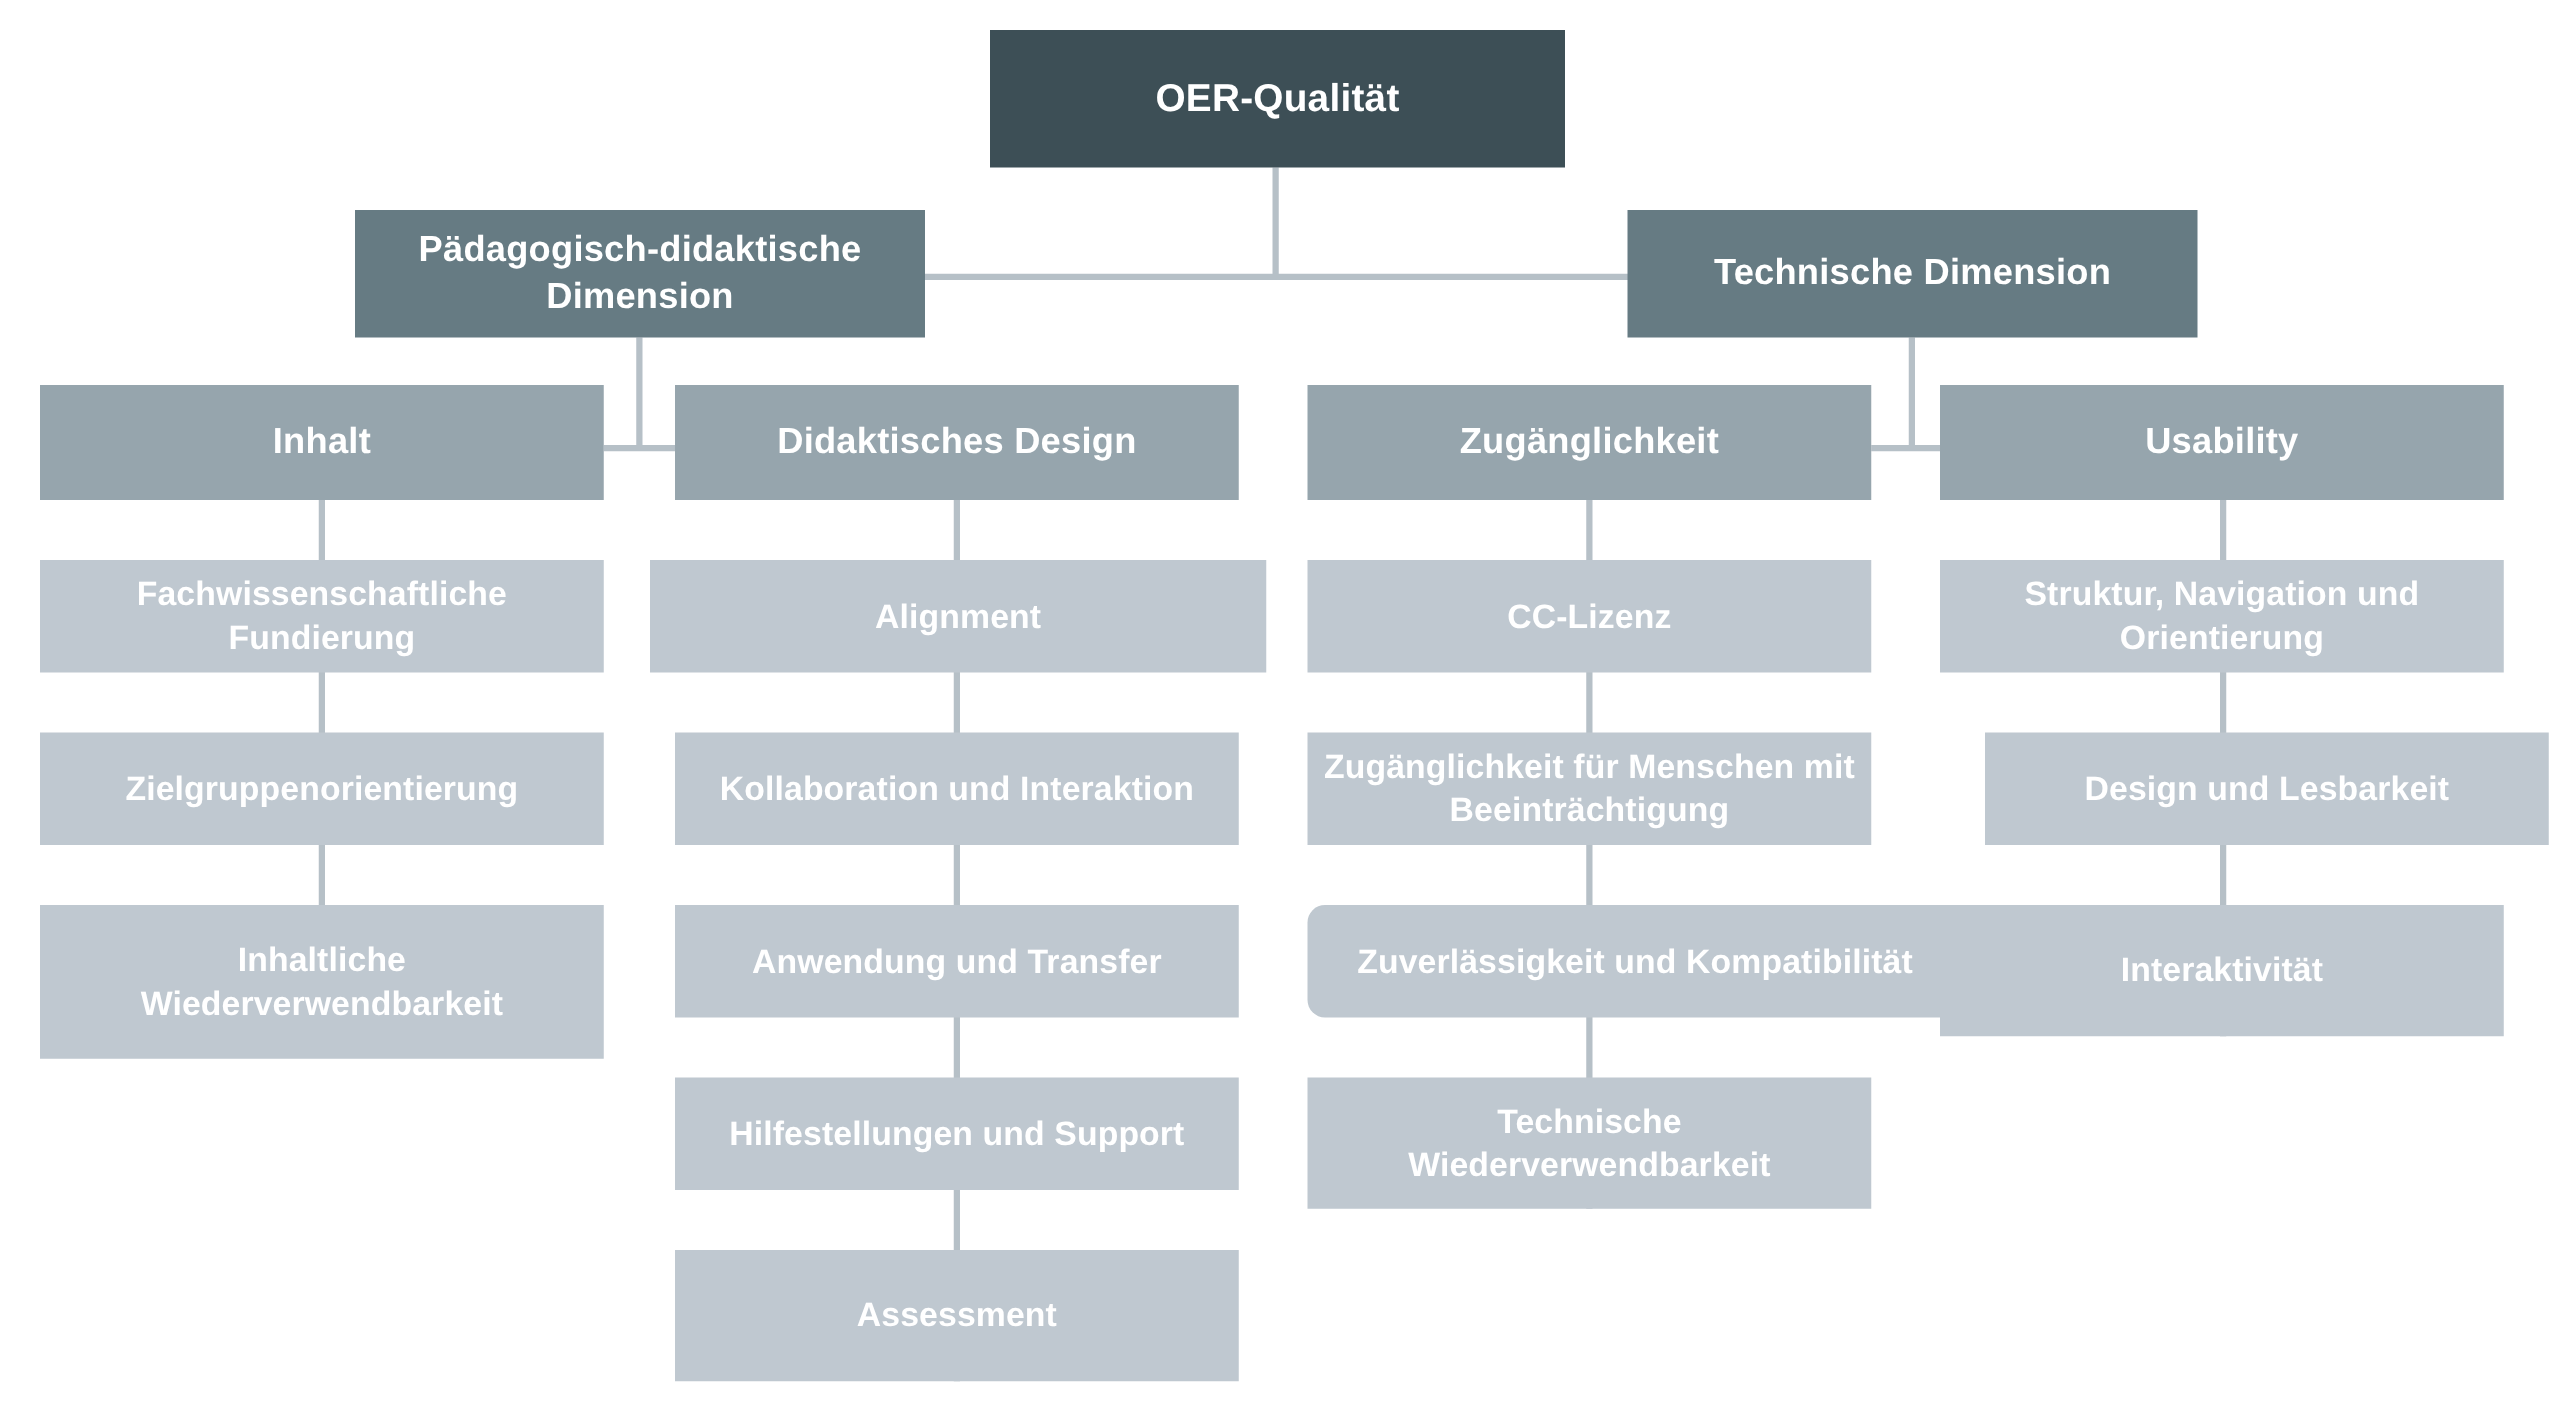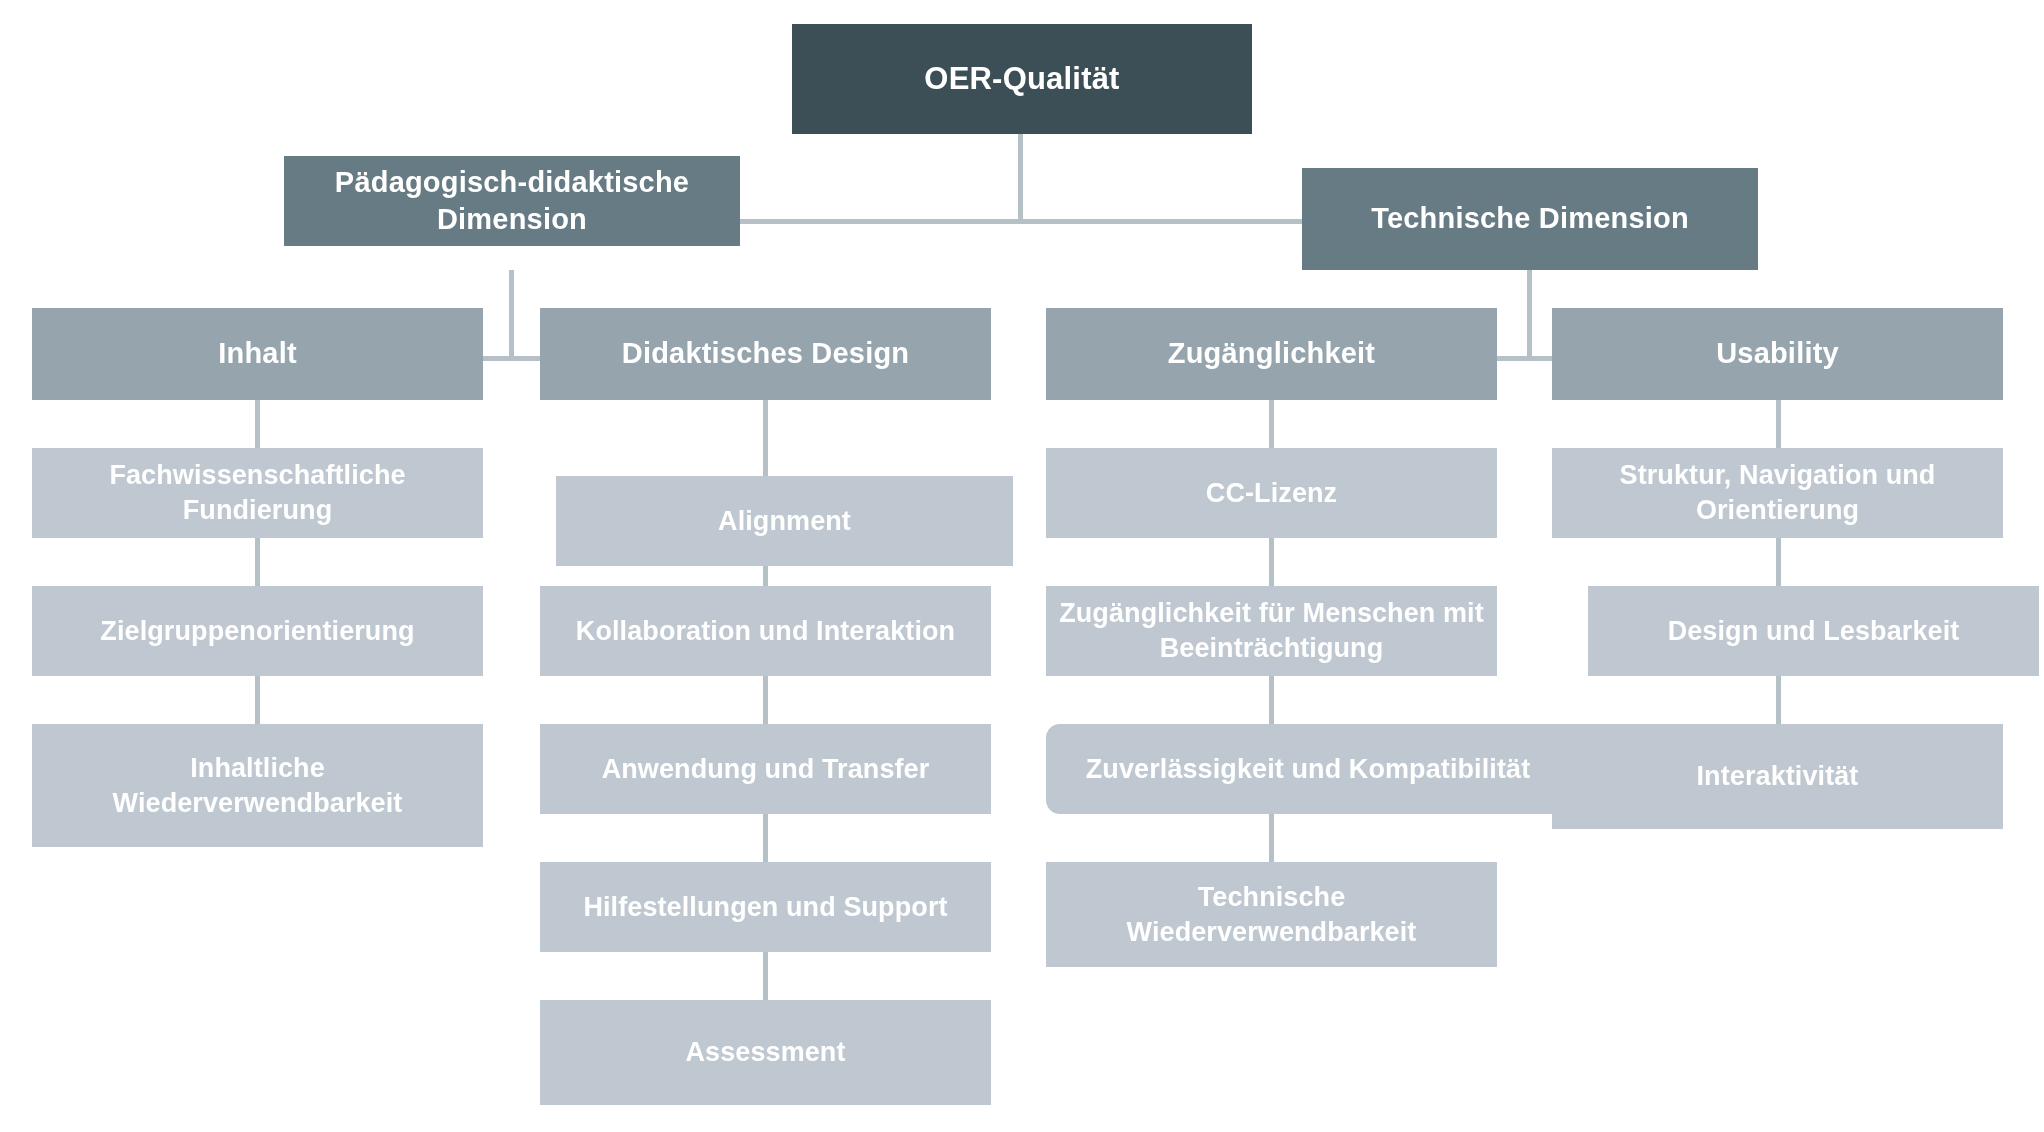--- a/index.html
+++ b/index.html
@@ -84,21 +84,21 @@
   <div class="conn" style="left:763px; top:400px; width:5px; height:705px;"></div>
 
   <div class="conn" style="left:1269px; top:400px; width:5px; height:567px;"></div>
 
   <div class="conn" style="left:1776px; top:400px; width:5px; height:429px;"></div>
 
   <div class="node lvl-root" style="left:792px; top:24px; width:460px; height:110px;">
     <span>OER-Qualität</span>
   </div>
 
-  <div class="node lvl-dim" style="left:284px; top:156px; width:456px; height:90px;">
+  <div class="node lvl-dim" style="left:284px; top:168px; width:456px; height:102px;">
     <span>Pädagogisch-didaktische Dimension</span>
   </div>
 
   <div class="node lvl-dim" style="left:1302px; top:168px; width:456px; height:102px;">
     <span>Technische Dimension</span>
   </div>
 
   <div class="node lvl-cat" style="left:32px; top:308px; width:451px; height:92px;">
     <span>Inhalt</span>
   </div>
@@ -118,21 +118,21 @@
   <div class="node lvl-leaf" style="left:32px; top:448px; width:451px; height:90px;">
     <span>Fachwissenschaftliche Fundierung</span>
   </div>
   <div class="node lvl-leaf" style="left:32px; top:586px; width:451px; height:90px;">
     <span>Zielgruppenorientierung</span>
   </div>
   <div class="node lvl-leaf" style="left:32px; top:724px; width:451px; height:123px;">
     <span>Inhaltliche Wiederverwendbarkeit</span>
   </div>
 
-  <div class="node lvl-leaf" style="left:556px; top:448px; width:457px; height:90px;margin-top:28px;">
+  <div class="node lvl-leaf" style="left:520px; top:448px; width:493px; height:90px;">
     <span>Alignment</span>
   </div>
   <div class="node lvl-leaf" style="left:540px; top:586px; width:451px; height:90px;">
     <span>Kollaboration und Interaktion</span>
   </div>
   <div class="node lvl-leaf" style="left:540px; top:724px; width:451px; height:90px;">
     <span>Anwendung und Transfer</span>
   </div>
   <div class="node lvl-leaf" style="left:540px; top:862px; width:451px; height:90px;">
     <span>Hilfestellungen und Support</span>

